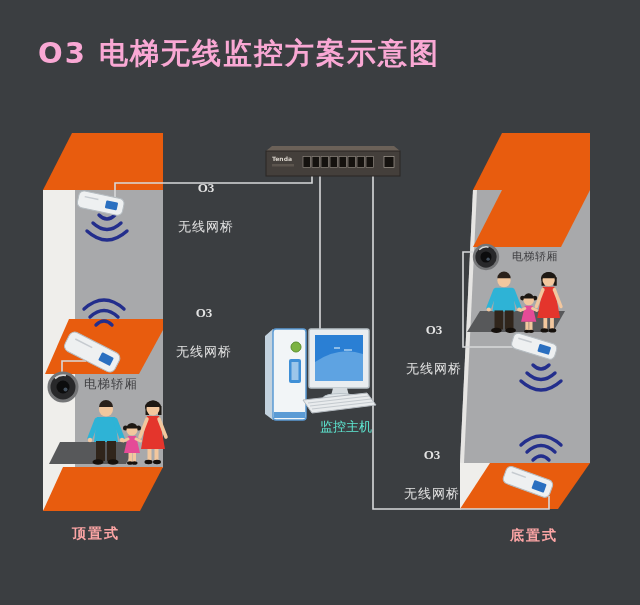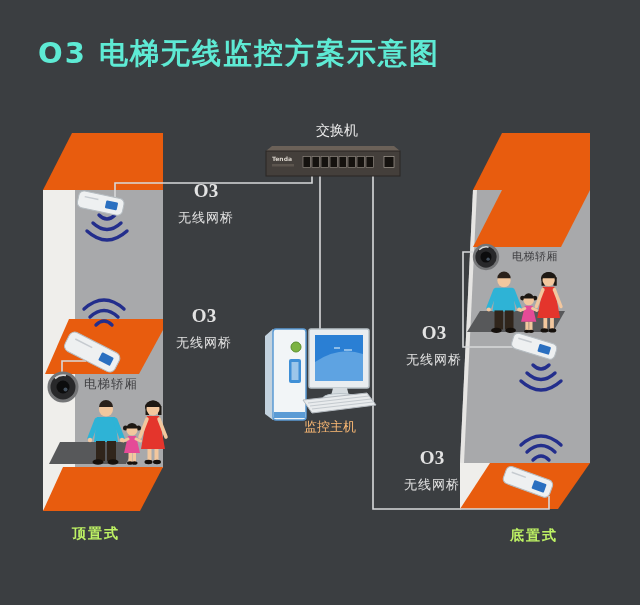--- a/index.html
+++ b/index.html
@@ -1,32 +1,32 @@
 <!DOCTYPE html>
 <html><head>
 <meta charset="utf-8">
 <style>
   html,body{margin:0;padding:0;background:#222;}
   #stage{position:relative;width:640px;height:605px;background:#3b3e41;overflow:hidden;
          font-family:"DejaVu Sans","Liberation Sans",sans-serif;}
   #stage svg{position:absolute;left:0;top:0;}
   .lbl{position:absolute;color:#e4e4e4;}
-  #title{left:38px;top:34px;font-size:29px;font-weight:bold;color:#5eead4;letter-spacing:2px;white-space:nowrap;}
+  #title{left:38px;top:34px;font-size:29px;font-weight:bold;color:#f9a8d4;letter-spacing:2px;white-space:nowrap;}
   .center{text-align:center;}
   #switch-label{left:293px;top:122px;width:88px;font-size:14px;color:#eaeaea;}
-  #host-label{left:285px;top:418px;width:90px;font-size:13px;color:#fdba74;}
+  #host-label{left:301px;top:418px;width:90px;font-size:13px;color:#5eead4;}
   .bridge-label{position:absolute;width:76px;text-align:center;color:#e3e3e3;}
-  .bridge-model{font-family:"Liberation Serif","DejaVu Serif",serif;font-weight:bold;font-size:19px;}
-  .bridge-name{font-size:13px;margin-top:7px;letter-spacing:1px;}
+  .bridge-model{font-family:"Liberation Serif","DejaVu Serif",serif;font-weight:bold;font-size:13px;}
+  .bridge-name{font-size:13px;margin-top:22px;letter-spacing:1px;}
   #bl1{left:168px;top:180px;} #bl2{left:166px;top:305px;}
   #bl3{left:396px;top:322px;} #bl4{left:394px;top:447px;}
   .car-label{position:absolute;color:#3f3f42;font-weight:normal;}
   #car1{left:84px;top:376px;font-size:12.5px;letter-spacing:1px;}
   #car2{left:512px;top:249px;font-size:11px;letter-spacing:0.5px;}
-  .type-label{position:absolute;font-size:14px;color:#bef264;font-weight:bold;letter-spacing:2px;}
+  .type-label{position:absolute;font-size:14px;color:#fca5a5;font-weight:bold;letter-spacing:2px;}
   #type-left{left:72px;top:525px;} #type-right{left:510px;top:527px;font-family:Liberation Serif, serif;}
 </style>
 </head>
 <body>
 
 <div id="stage">
 
 <svg width="640" height="605" viewBox="0 0 640 605">
 
   <g>
@@ -235,21 +235,20 @@
     <ellipse cx="340" cy="398" rx="17" ry="4.5" fill="#e2e7ea" stroke="#b9c2c8"></ellipse>
     <polygon points="303,400 367,393 376,405 312,413" fill="#e8ebed" stroke="#b4bac0"></polygon>
     <line x1="308" y1="403" x2="369" y2="396" stroke="#c4cacf" stroke-width="1"></line>
     <line x1="310" y1="406" x2="371" y2="399" stroke="#c4cacf" stroke-width="1"></line>
     <line x1="312" y1="409" x2="373" y2="402" stroke="#c4cacf" stroke-width="1"></line>
   </g>
 </svg>
 
   <div id="title" class="lbl">O3 电梯无线监控方案示意图</div>
 
-  <div id="switch-label" class="lbl center">交换机</div>
   <div id="host-label" class="lbl center">监控主机</div>
 
   <div id="bl1" class="bridge-label">
     <div class="bridge-model">O3</div>
     <div class="bridge-name">无线网桥</div>
   </div>
   <div id="bl2" class="bridge-label">
     <div class="bridge-model">O3</div>
     <div class="bridge-name">无线网桥</div>
   </div>

